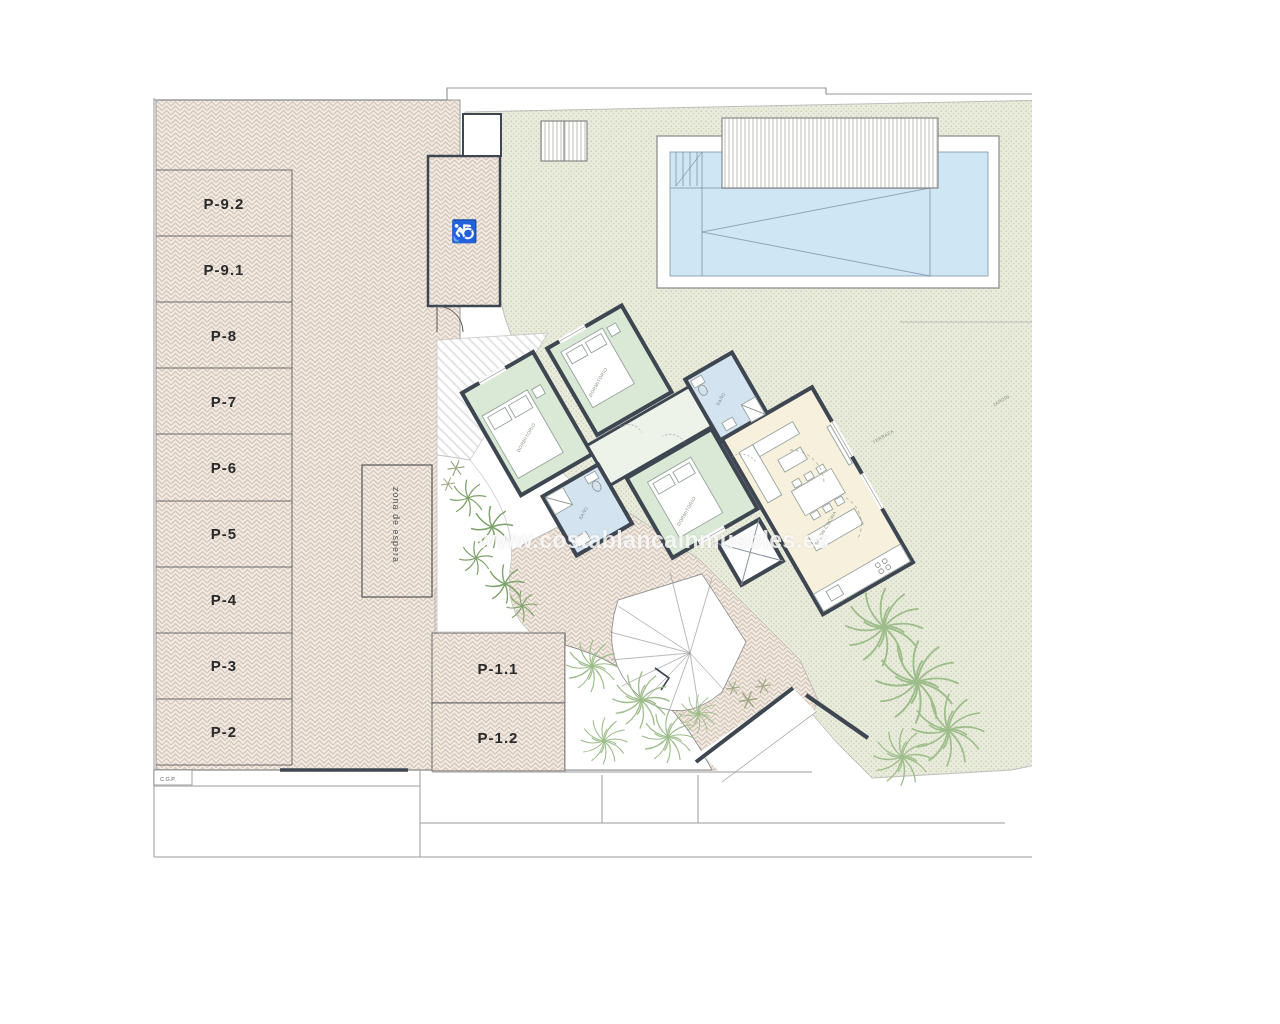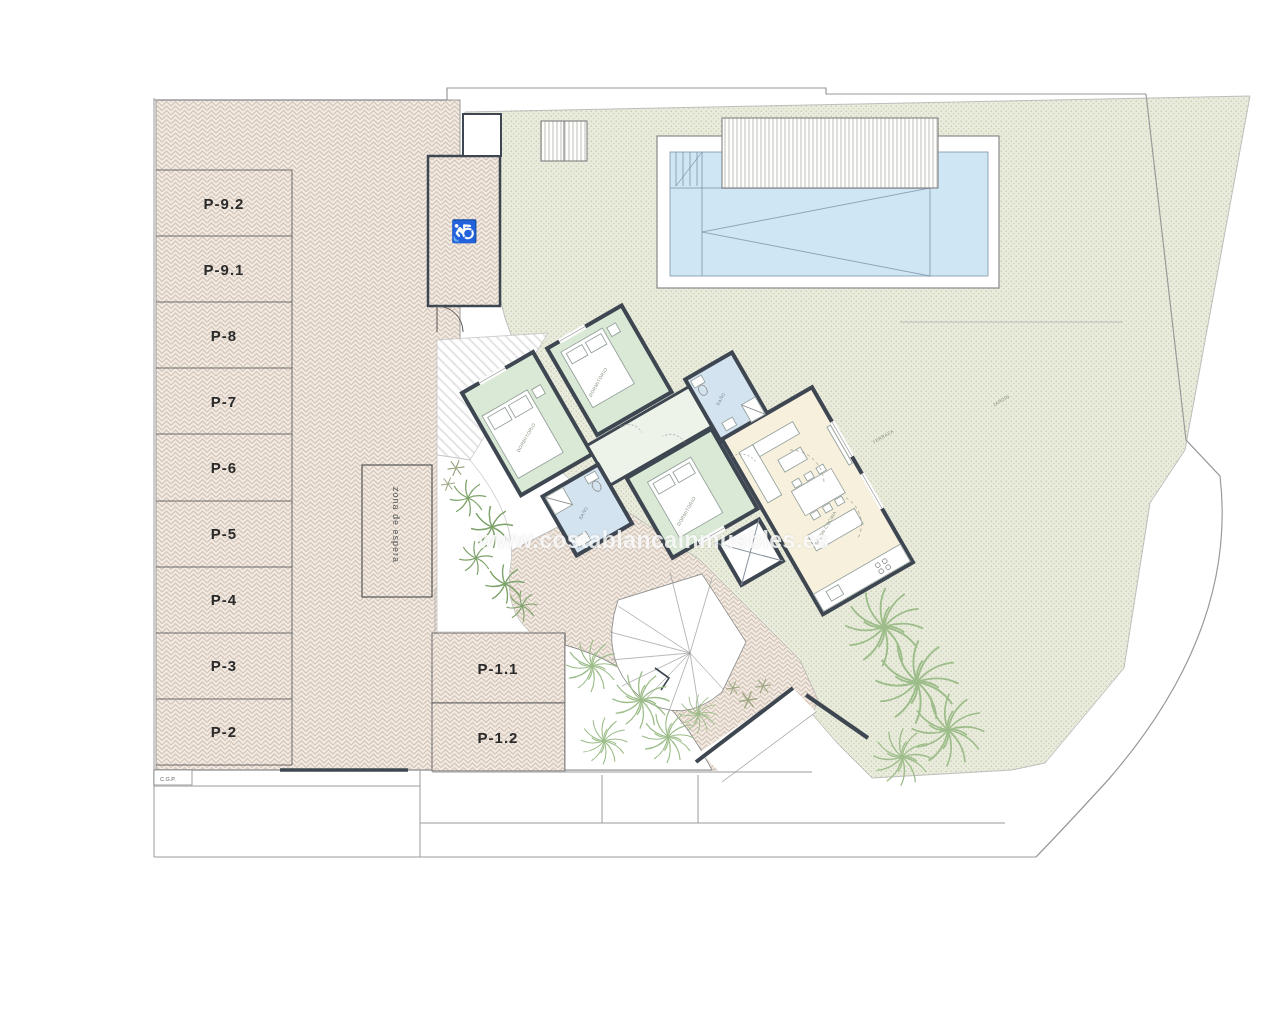--- a/index.html
+++ b/index.html
@@ -1,16 +1,16 @@
 <!DOCTYPE html>
 <html><head>
 <meta charset="utf-8">
 <style>
   html,body{margin:0;padding:0;background:#ffffff;}
-  #canvas{position:relative;width:1280px;height:1024px;background:#ffffff;overflow:hidden;
+  #canvas{position:relative;width:1032px;height:1024px;background:#ffffff;overflow:hidden;
           font-family:"Liberation Sans", sans-serif;}
   svg{position:absolute;left:0;top:0;}
   .stall-label{font-weight:bold;font-size:15px;fill:#2b2b2b;letter-spacing:1px;text-anchor:middle;}
   .tiny-label{font-size:4.6px;fill:#85927f;letter-spacing:.3px;text-anchor:middle;}
   .tiny-label-blue{font-size:4.4px;fill:#7d8c9c;letter-spacing:.3px;text-anchor:middle;}
   .zona-text{font-size:9px;fill:#555;letter-spacing:1px;}
   .cgp-text{font-size:5.5px;fill:#666;}
   #watermark{position:absolute;left:478px;top:527px;width:380px;
     font-size:23px;font-weight:bold;color:rgba(255,255,255,0.82);
     text-shadow:0 0 2px rgba(120,120,120,0.25);letter-spacing:.5px;white-space:nowrap;}

